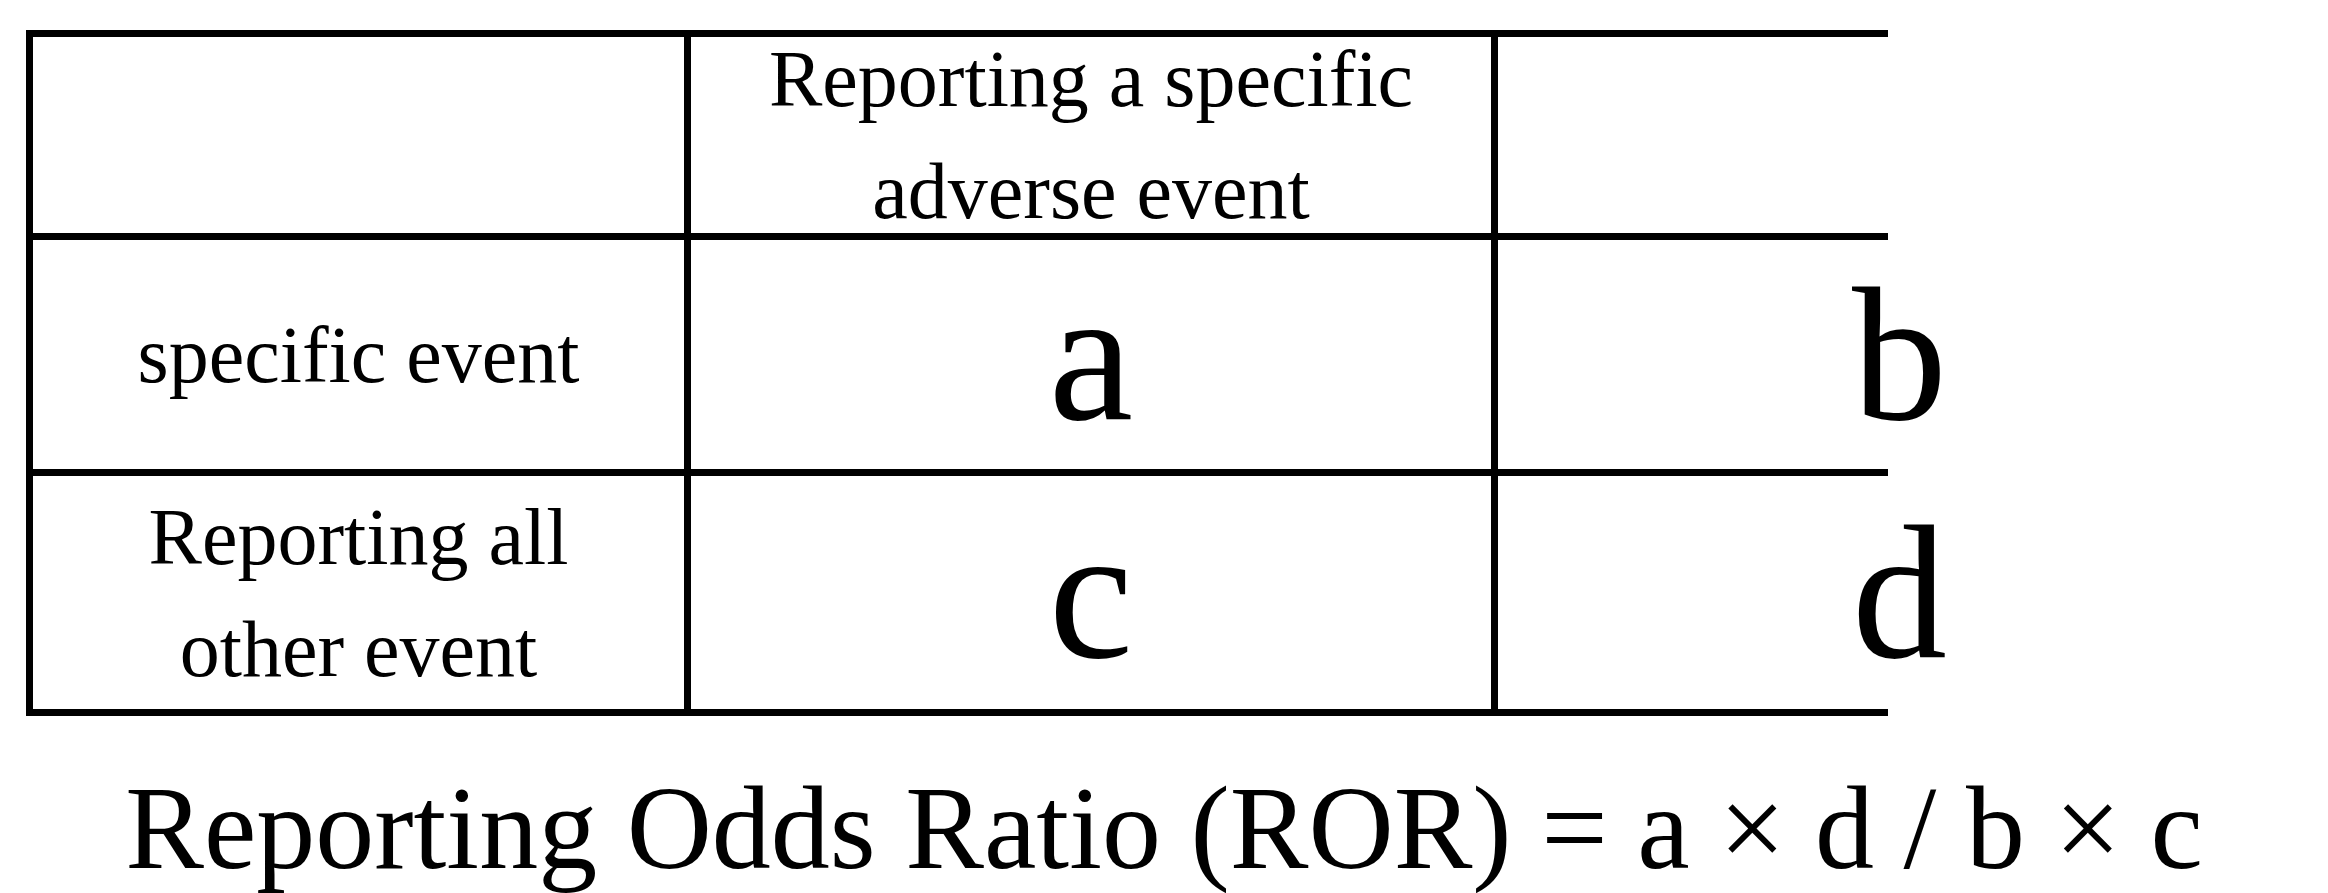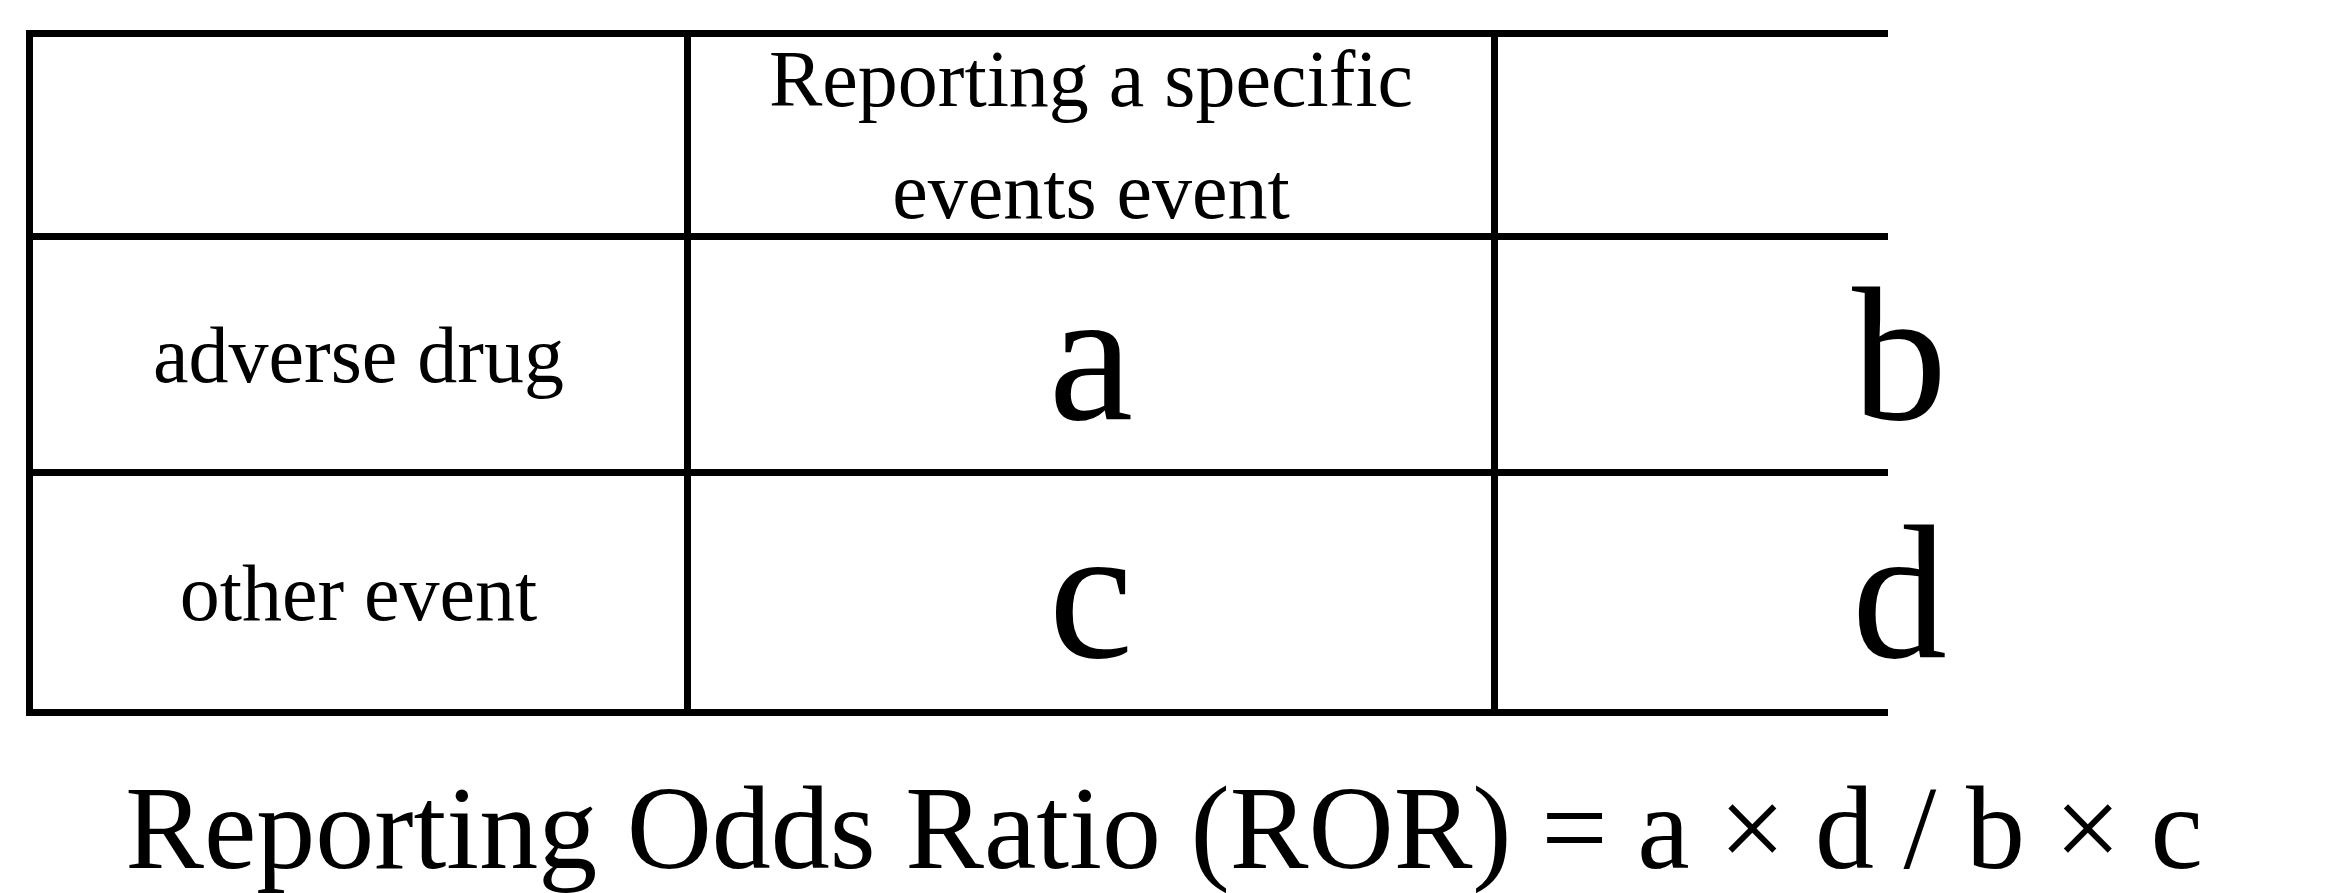--- a/index.html
+++ b/index.html
@@ -70,39 +70,40 @@
 <body>
 
 <div class="canvas">
 
   <div class="ror-table">
 
     <div class="cell corner"></div>
 
     <div class="cell hdr">
       <span class="line">Reporting a specific</span>
-      <span class="line">events event</span>
+      <span class="line">adverse event</span>
     </div>
 
     <div class="cell hdr">
     </div>
 
     <div class="cell hdr">
-      <span class="line">adverse drug</span>
+      <span class="line">specific event</span>
     </div>
 
     <div class="cell letter">
       <span>a</span>
     </div>
 
     <div class="cell letter">
       <span>b</span>
     </div>
 
     <div class="cell hdr">
+      <span class="line">Reporting all</span>
       <span class="line">other event</span>
     </div>
 
     <div class="cell letter">
       <span>c</span>
     </div>
 
     <div class="cell letter">
       <span>d</span>
     </div>

